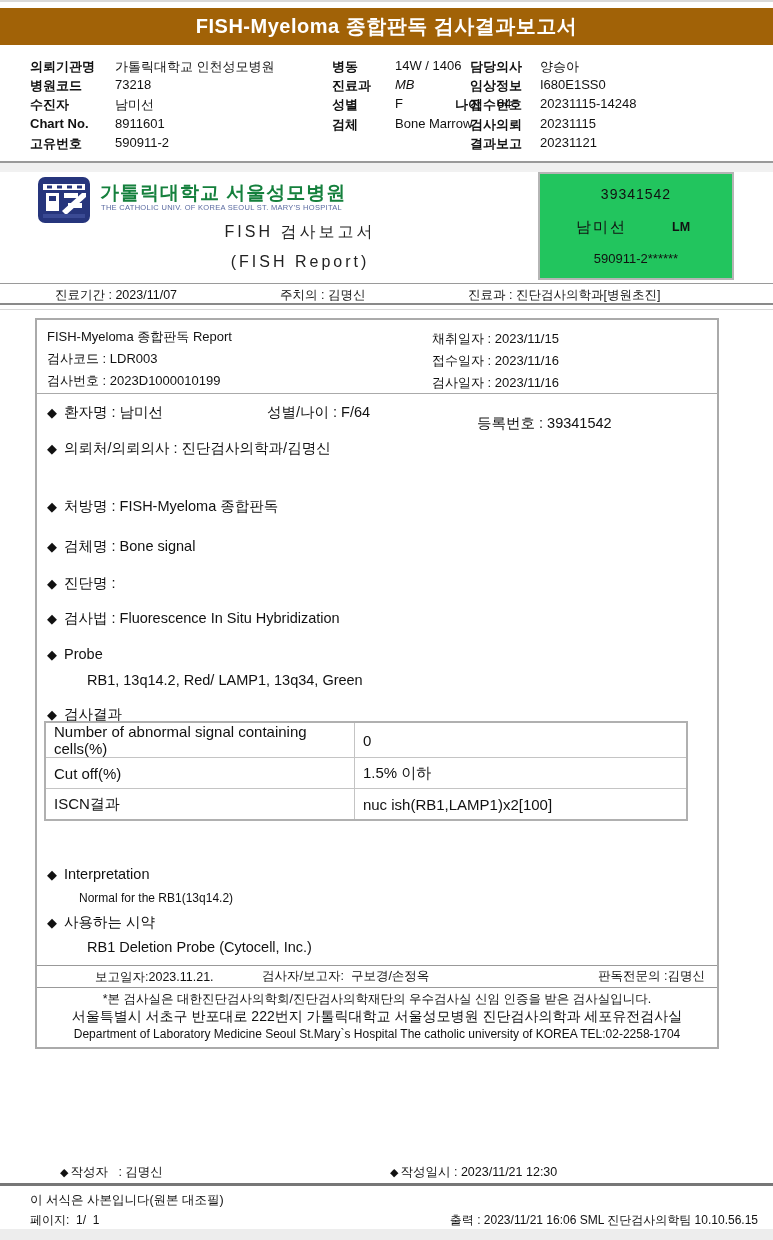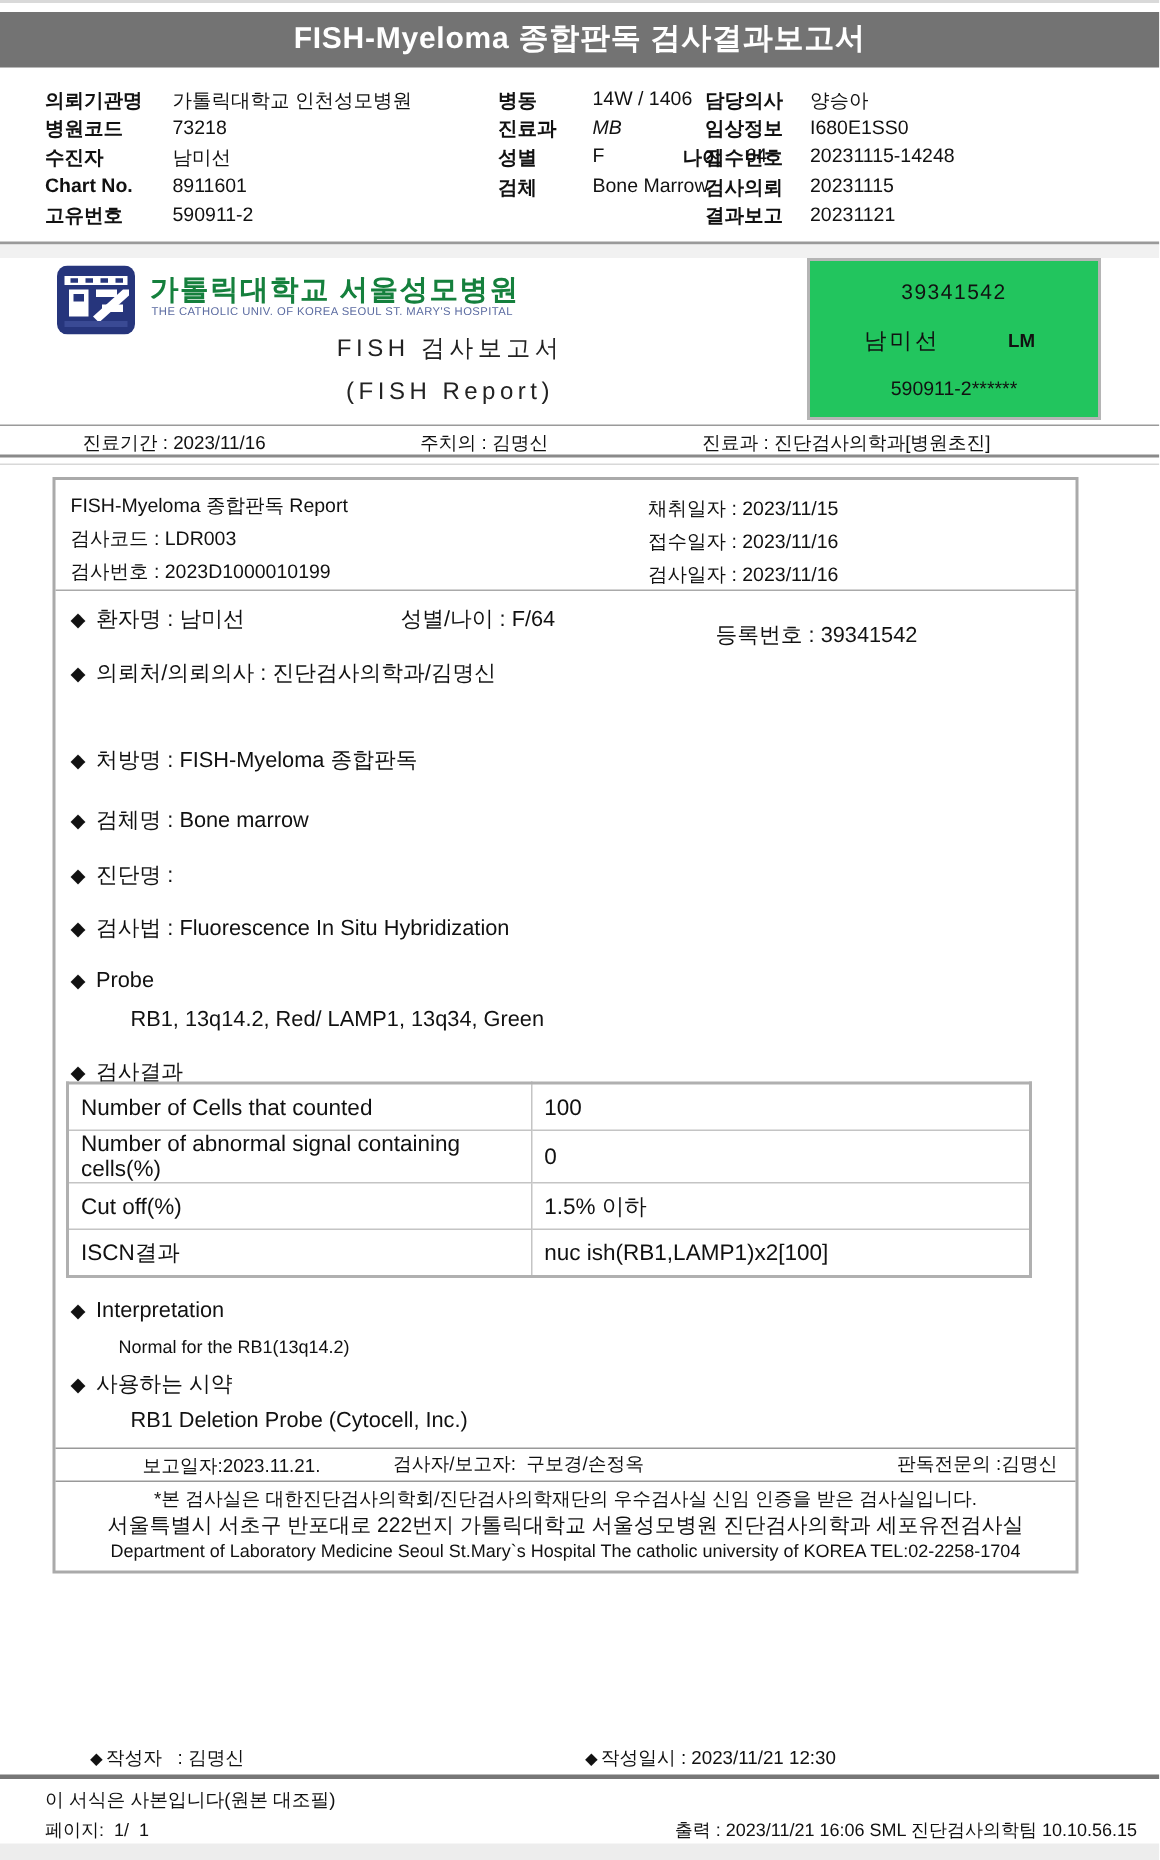--- a/index.html
+++ b/index.html
@@ -1,21 +1,21 @@
 <!DOCTYPE html>
 <html><head>
 <meta charset="utf-8">
 <style>
   html,body{margin:0;padding:0;background:#fff;}
   .page{position:relative;width:773px;height:1240px;background:#ffffff;overflow:hidden;
         font-family:"Liberation Sans","DejaVu Sans",sans-serif;color:#111;}
   .abs{position:absolute;}
   .pre{white-space:pre;}
   .top-strip{position:absolute;top:0;left:0;width:773px;height:2px;background:#d9d9d9;}
-  .banner{position:absolute;top:8px;left:0;width:773px;height:37px;background:#737373;
+  .banner{position:absolute;top:8px;left:0;width:773px;height:37px;background:#a16207;
           color:#fff;text-align:center;line-height:37px;font-size:20px;font-weight:bold;letter-spacing:.5px;}
   .flabel{font-weight:bold;font-size:13px;}
   .fvalue{font-size:13px;}
   .sep-line{position:absolute;top:161px;left:0;width:773px;height:2px;background:#9a9a9a;}
   .sep-band{position:absolute;top:163px;left:0;width:773px;height:9px;background:#f1f1f1;}
   .hosp-name{position:absolute;top:180px;left:100px;font-size:19px;font-weight:bold;color:#15803d;letter-spacing:1px;}
   .hosp-en{position:absolute;top:203px;left:101px;font-size:7.5px;color:#5a6aa0;letter-spacing:.3px;}
   .rpt-title{position:absolute;left:150px;width:300px;text-align:center;font-size:16px;letter-spacing:3px;color:#222;}
   .id-box{position:absolute;top:172px;left:538px;width:192px;height:104px;border:2px solid #b5b5b5;background:#22c55e;}
   .visit-top{position:absolute;top:283px;left:0;width:773px;height:1px;background:#9a9a9a;}
@@ -111,21 +111,21 @@
   <div class="rpt-title" style="top:253px;">(FISH Report)</div>
 
   <div class="id-box">
     <div class="abs" style="top:12px;left:0;width:100%;text-align:center;font-size:14px;letter-spacing:1px;">39341542</div>
     <div class="abs" style="top:44px;left:36px;font-size:15px;letter-spacing:2px;">남미선</div>
     <div class="abs" style="top:46px;left:132px;font-size:12.5px;font-weight:bold;">LM</div>
     <div class="abs" style="top:77px;left:0;width:100%;text-align:center;font-size:13px;">590911-2******</div>
   </div>
 
   <div class="visit-top"></div>
-  <span class="abs visit-txt" style="left:55px;">진료기간 : 2023/11/16</span>
+  <span class="abs visit-txt" style="left:55px;">진료기간 : 2023/11/07</span>
   <span class="abs visit-txt" style="left:280px;">주치의 : 김명신</span>
   <span class="abs visit-txt" style="left:468px;">진료과 : 진단검사의학과[병원초진]</span>
   <div class="visit-bot"></div>
   <div class="visit-faint"></div>
 
   <div class="main-box">
 
     <div class="box-head">
       <span class="bh-line" style="top:8px;left:10px;">FISH-Myeloma 종합판독 Report</span>
       <span class="bh-line" style="top:30px;left:10px;">검사코드 : LDR003</span>
@@ -136,37 +136,33 @@
     </div>
 
     <span class="dline" style="top:83px;left:10px;"><span class="dia">◆</span><span>환자명 : 남미선</span></span>
     <span class="dline" style="top:83px;left:230px;">성별/나이 : F/64</span>
     <span class="dline" style="top:71px;left:440px;margin-top:23px;">등록번호 : 39341542</span>
 
     <span class="dline" style="top:119px;left:10px;"><span class="dia">◆</span><span>의뢰처/의뢰의사 : 진단검사의학과/김명신</span></span>
 
     <span class="dline" style="top:177px;left:10px;"><span class="dia">◆</span><span>처방명 : FISH-Myeloma 종합판독</span></span>
 
-    <span class="dline" style="top:217px;left:10px;"><span class="dia">◆</span><span>검체명 : Bone marrow</span></span>
+    <span class="dline" style="top:217px;left:10px;"><span class="dia">◆</span><span>검체명 : Bone signal</span></span>
 
     <span class="dline" style="top:254px;left:10px;"><span class="dia">◆</span><span>진단명 :</span></span>
 
     <span class="dline" style="top:289px;left:10px;"><span class="dia">◆</span><span>검사법 : Fluorescence In Situ Hybridization</span></span>
 
     <span class="dline" style="top:326px;left:10px;"><span class="dia">◆</span><span>Probe</span></span>
     <span class="detail" style="top:352px;left:50px;">RB1, 13q14.2, Red/ LAMP1, 13q34, Green</span>
 
     <span class="dline" style="top:385px;left:10px;"><span class="dia">◆</span><span>검사결과</span></span>
 
     <table class="rtable">
       <tbody>
-          <tr>
-        <td>Number of Cells that counted</td>
-        <td class="val">100</td>
-      </tr>
       <tr>
         <td>Number of abnormal signal containing cells(%)</td>
         <td class="val">0</td>
       </tr>
       <tr>
         <td>Cut off(%)</td>
         <td class="val">1.5% 이하</td>
       </tr>
       <tr>
         <td class="iscn-name">ISCN결과</td>

